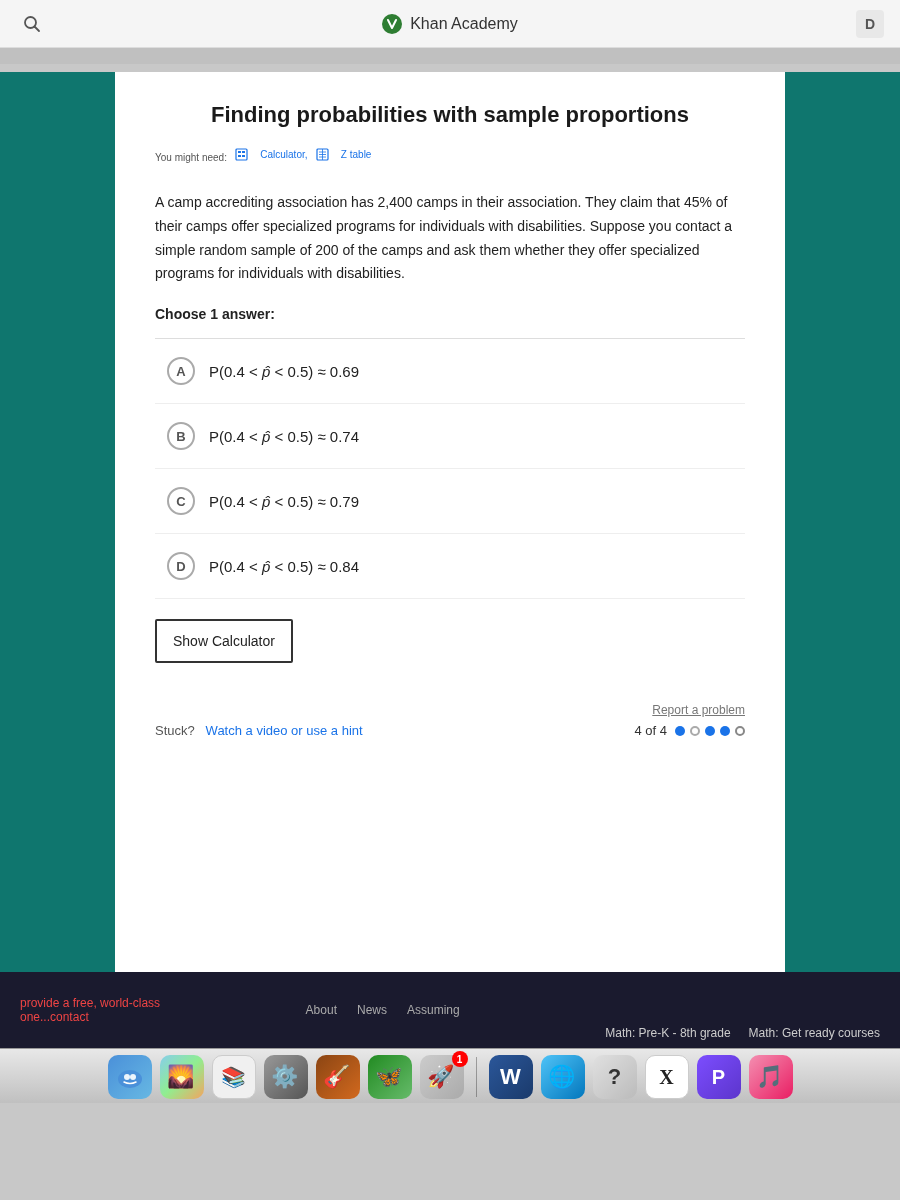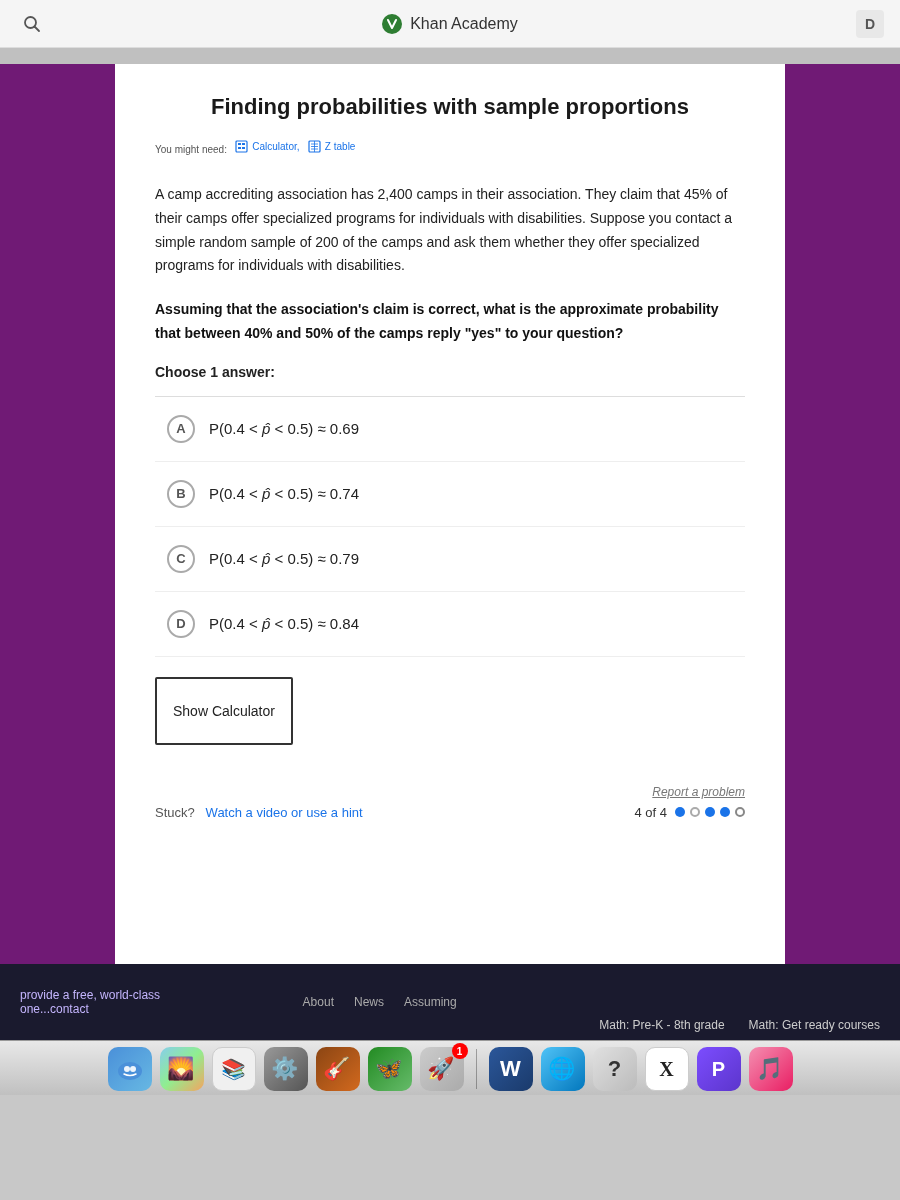--- a/index.html
+++ b/index.html
@@ -61,21 +61,21 @@
       font-size: 10px;
       color: #555;
       margin-bottom: 28px;
     }
     .tool-link {
       color: #1a73e8;
       text-decoration: none;
       cursor: pointer;
       display: inline-flex;
       align-items: center;
-      gap: 4px;
+      gap: 12px;
     }
 
     .problem-text {
       font-size: 14px;
       color: #222;
       line-height: 1.7;
       margin-bottom: 20px;
     }
 
     .question-text {
@@ -123,21 +123,21 @@
     }
 
     .option-text {
       font-size: 15px;
       color: #222;
     }
 
     .show-calculator-btn {
       border: 2px solid #333;
       background: white;
-      padding: 24px 16px;
+      padding: 12px 16px;
       font-size: 14px;
       font-weight: 500;
       cursor: pointer;
       border-radius: 2px;
       color: #222;
       margin-bottom: 30px;
       display: inline-block;
     }
 
     .bottom-row {
@@ -161,21 +161,20 @@
       flex-direction: column;
       align-items: flex-end;
       gap: 6px;
     }
 
     .report-link {
       font-size: 12px;
       color: #777;
       cursor: pointer;
       text-decoration: underline;
-      font-style: italic;
     }
 
     .progress-row {
       display: flex;
       align-items: center;
       gap: 8px;
       font-size: 13px;
       color: #333;
     }
 
@@ -197,35 +196,35 @@
     .footer-area {
       background: #1a1a2e;
       padding: 6px 20px;
       display: flex;
       justify-content: space-between;
       align-items: center;
       font-size: 12px;
       color: #aaa;
     }
     .footer-left {
-      color: #c4b5fd;
+      color: #ef4444;
       font-size: 12px;
     }
     .footer-links {
       display: flex;
       gap: 20px;
     }
     .footer-link {
       color: #aaa;
       cursor: pointer;
       font-size: 12px;
     }
     .footer-right {
       display: flex;
-      gap: 24px;
+      gap: 18px;
       font-size: 12px;
       margin-top: 48px;
     }
     .footer-section {
       display: flex;
       flex-direction: column;
     }
     .footer-section-title {
       color: #ccc;
       margin-bottom: 2px;
@@ -312,21 +311,21 @@
     </div>
     <span>Khan Academy</span>
   </div>
   <div style="position:absolute;right:16px;width:28px;height:28px;background:#e8e8e8;border-radius:4px;display:flex;align-items:center;justify-content:center;font-size:14px;font-weight:700;color:#555;">
     <span>D</span>
   </div>
 </div>
 
 <div class="top-gray"></div>
 
-<div style="background:#701a75; padding: 0 55px;">
+<div style="background:#0f766e; padding: 0 55px; margin-top: 8px;">
   <div class="main-content">
 
     
     <h1 class="page-title">Finding probabilities with sample proportions</h1>
 
     
     <div class="tools-row">
       <span>You might need:</span>
       &nbsp;
       <span class="tool-link">
@@ -351,23 +350,20 @@
         <span style="color:#1a73e8">Z table</span>
       </span>
     </div>
 
     
     <p class="problem-text">
       A camp accrediting association has 2,400 camps in their association. They claim that 45% of their camps offer specialized programs for individuals with disabilities. Suppose you contact a simple random sample of 200 of the camps and ask them whether they offer specialized programs for individuals with disabilities.
     </p>
 
     
-    <p class="question-text">
-      Assuming that the association's claim is correct, what is the approximate probability that between 40% and 50% of the camps reply "yes" to your question?
-    </p>
 
     
     <p class="choose-label">Choose 1 answer:</p>
 
     
     <div class="answer-options">
 
       <div class="answer-option">
         <div class="option-circle">
           <span>A</span>

